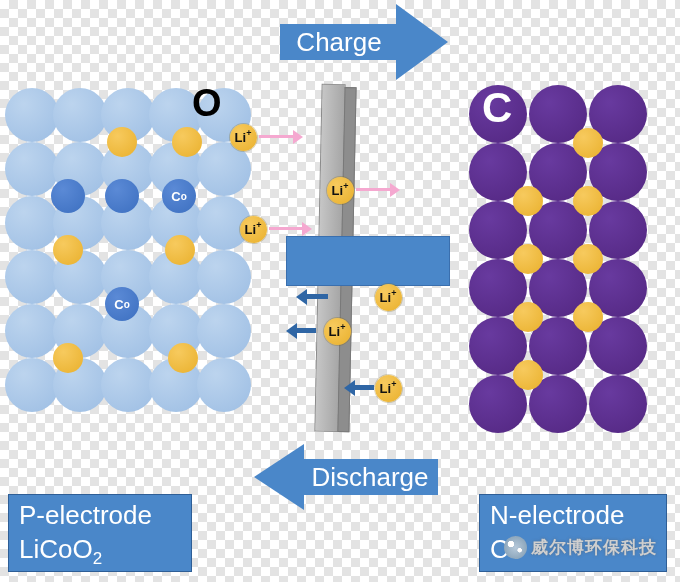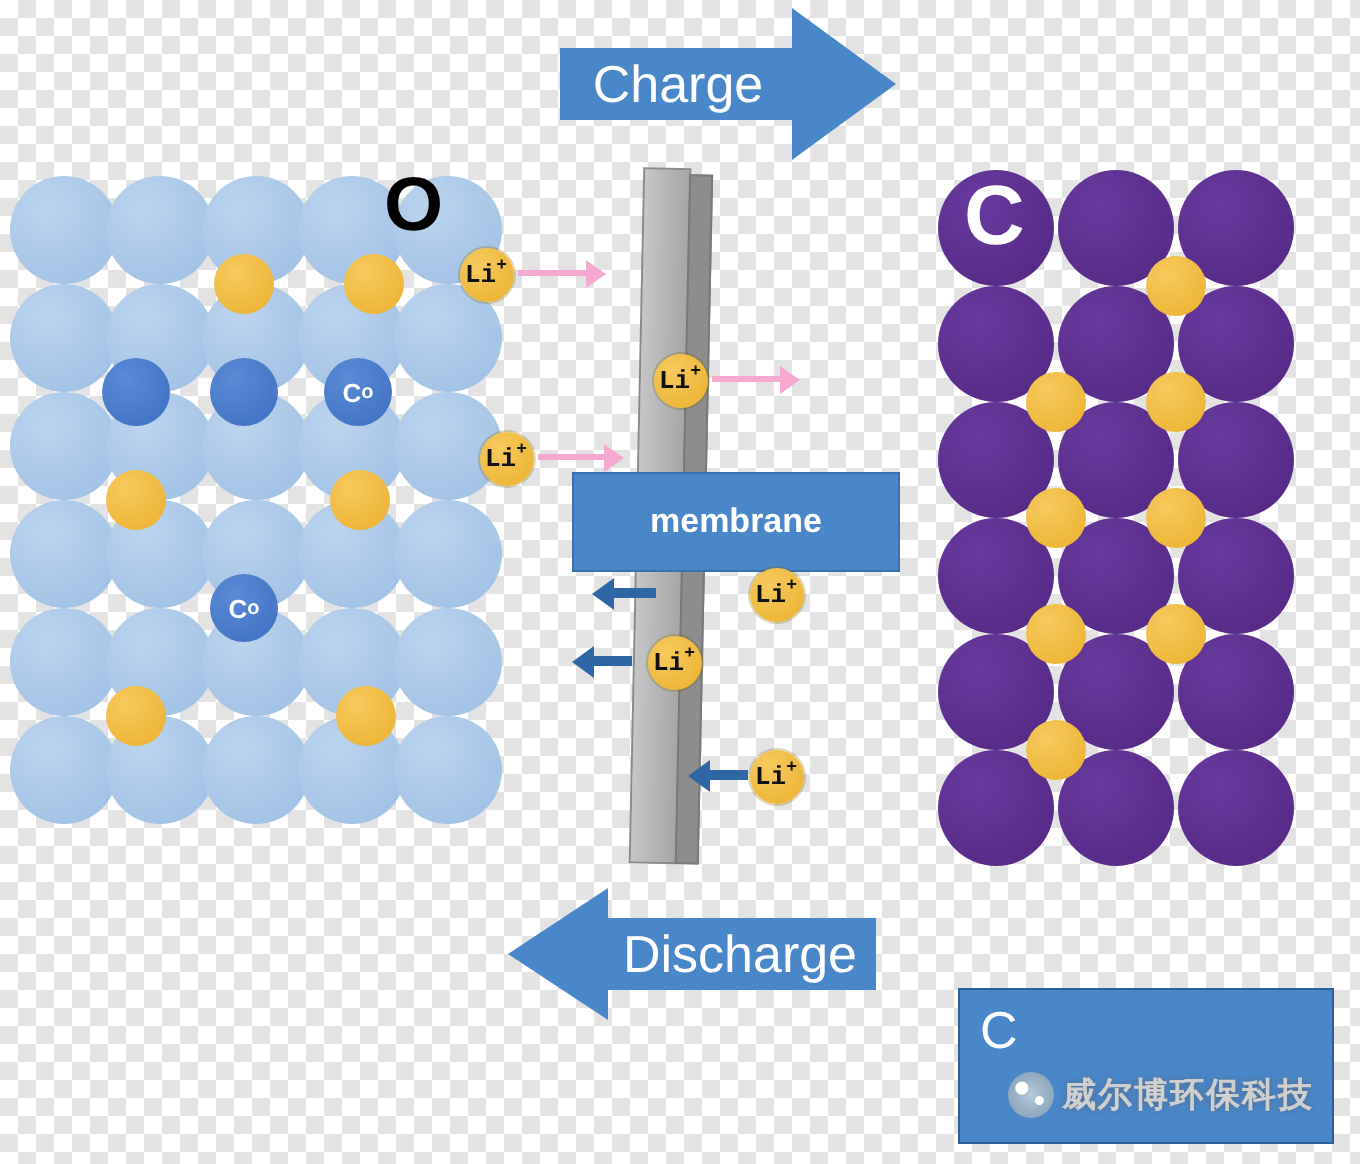--- a/index.html
+++ b/index.html
@@ -20,21 +20,21 @@
   .circ { position:absolute; border-radius:50%; display:flex; align-items:center; justify-content:center; }
   .atom-light  { background:radial-gradient(circle at 35% 30%, #bcd4ee, #9cbde3); z-index:1; }
   .atom-purple { background:radial-gradient(circle at 35% 30%, #683a9f, #522680); z-index:1; }
   .atom-cobalt { background:radial-gradient(circle at 35% 30%, #5b8ad6, #3c6fc0); z-index:2;
                  color:#fff; font-weight:bold; font-size:13px; }
   .atom-cobalt sub { font-size:10px; }
   .atom-lithium{ background:radial-gradient(circle at 35% 30%, #f7ca5e, #e9b02c); z-index:2; }
 
   .li-ion { background:radial-gradient(circle at 35% 30%, #f7ca5e, #e9b02c);
             color:#111; font-weight:bold; font-size:13px; z-index:6;
-            box-shadow:0 0 0 1px rgba(120,90,0,.25);font-family:Liberation Mono, monospace; }
+            box-shadow:0 0 0 1px rgba(120,90,0,.25); }
   .li-ion sup { font-size:9px; line-height:1; margin-top:-7px; }
 
   .flow-arrow { position:absolute; height:16px; z-index:5; }
   .flow-arrow i { position:absolute; display:block; }
   .flow-arrow.pink .shaft { left:0; right:9px; top:6px; height:3px; background:#f5a8d0; }
   .flow-arrow.pink .head  { right:0; top:1px; width:0; height:0;
                             border-left:10px solid #f5a8d0;
                             border-top:7px solid transparent; border-bottom:7px solid transparent; }
   .flow-arrow.blue .shaft { left:10px; right:0; top:5px; height:5px; background:#2f66a5; }
   .flow-arrow.blue .head  { left:0; top:0; width:0; height:0;
@@ -189,21 +189,20 @@
   </div>
 
   <div class="discharge-arrow">
     <div class="head-left"></div>
     <div class="bar">
       <span>Discharge</span>
     </div>
   </div>
 
   <div class="membrane-label">
-    <div>membrane</div>
   </div>
 
   <div id="ion-layer" class="layer">
       <div class="circ li-ion" style="left: 229.5px; top: 123.5px; width: 27px; height: 27px;">
         <span>Li</span>
         <sup>+</sup>
       </div>
       <div class="flow-arrow pink" style="left: 259px; top: 129px; width: 44px;">
         <i class="shaft"></i>
         <i class="head"></i>
@@ -243,22 +242,29 @@
       <div class="circ li-ion" style="left: 374.5px; top: 374.5px; width: 27px; height: 27px;">
         <span>Li</span>
         <sup>+</sup>
       </div>
       <div class="flow-arrow blue" style="left: 344px; top: 380px; width: 30px;">
         <i class="shaft"></i>
         <i class="head"></i>
       </div>
     </div>
 
+  <div class="caption-box p-box">
+    <div>P-electrode</div>
+    <div>
+      <span>LiCoO</span><sub>2</sub>
+    </div>
+  </div>
 
   <div class="caption-box n-box">
+    <div>N-electrode</div>
     <div>C</div>
   </div>
 
   <div class="watermark">
     <span class="wm-logo"></span>
     <span class="wm-text">威尔博环保科技</span>
   </div>
 
 </div>
 

